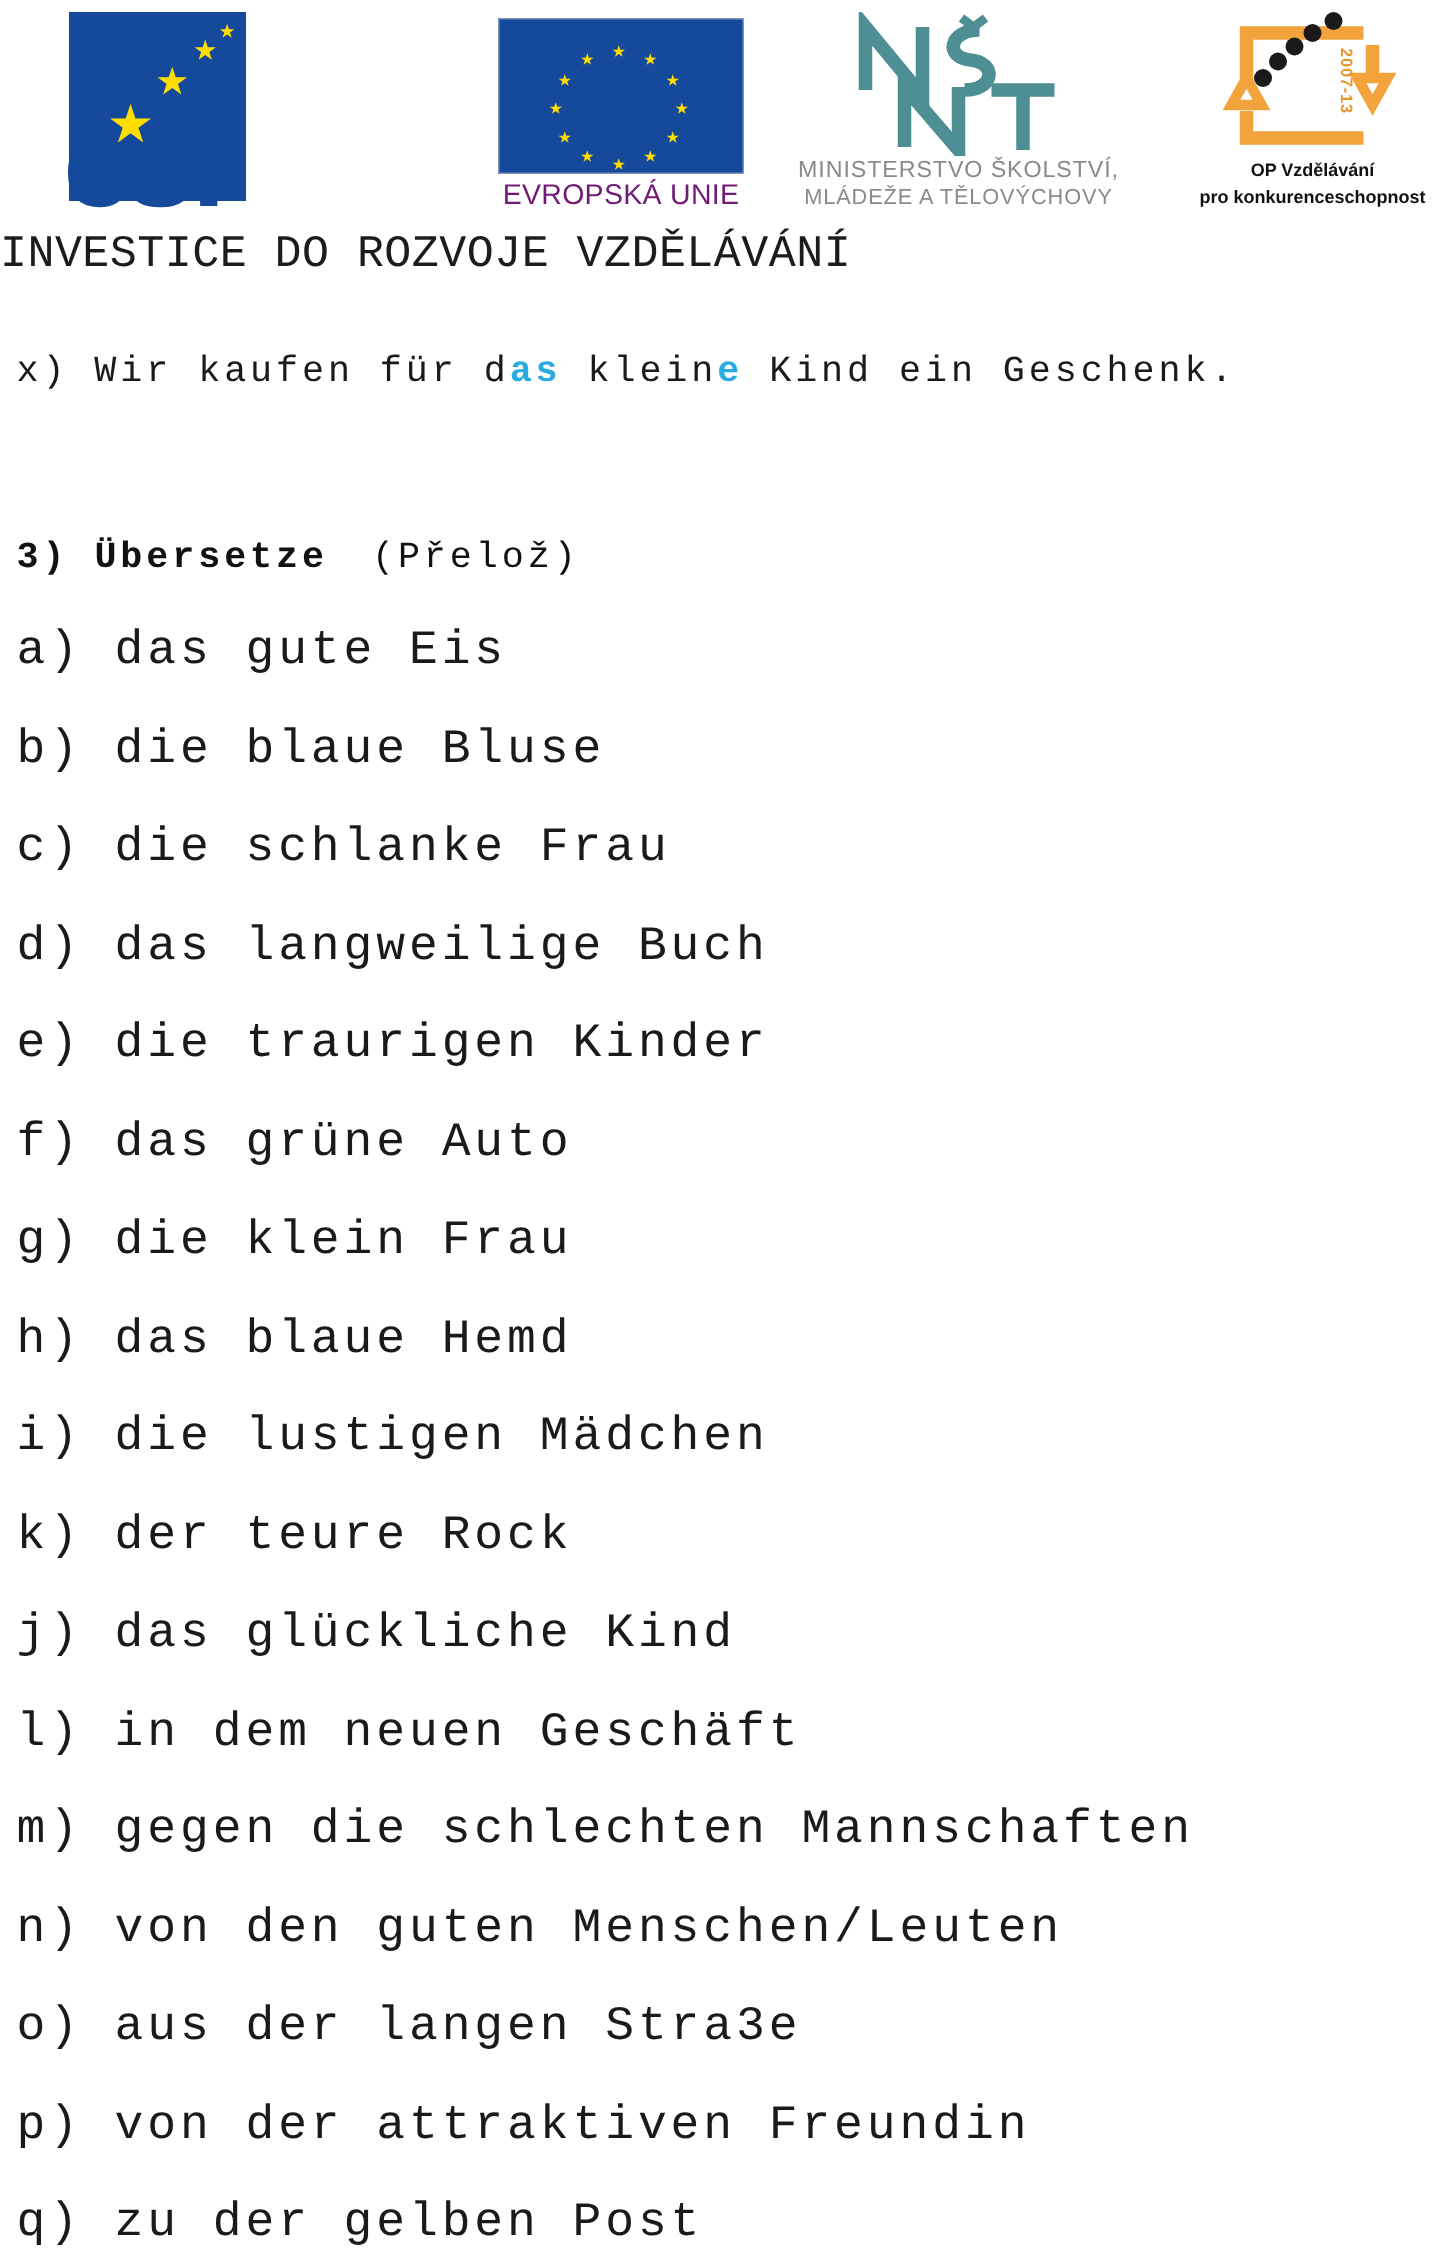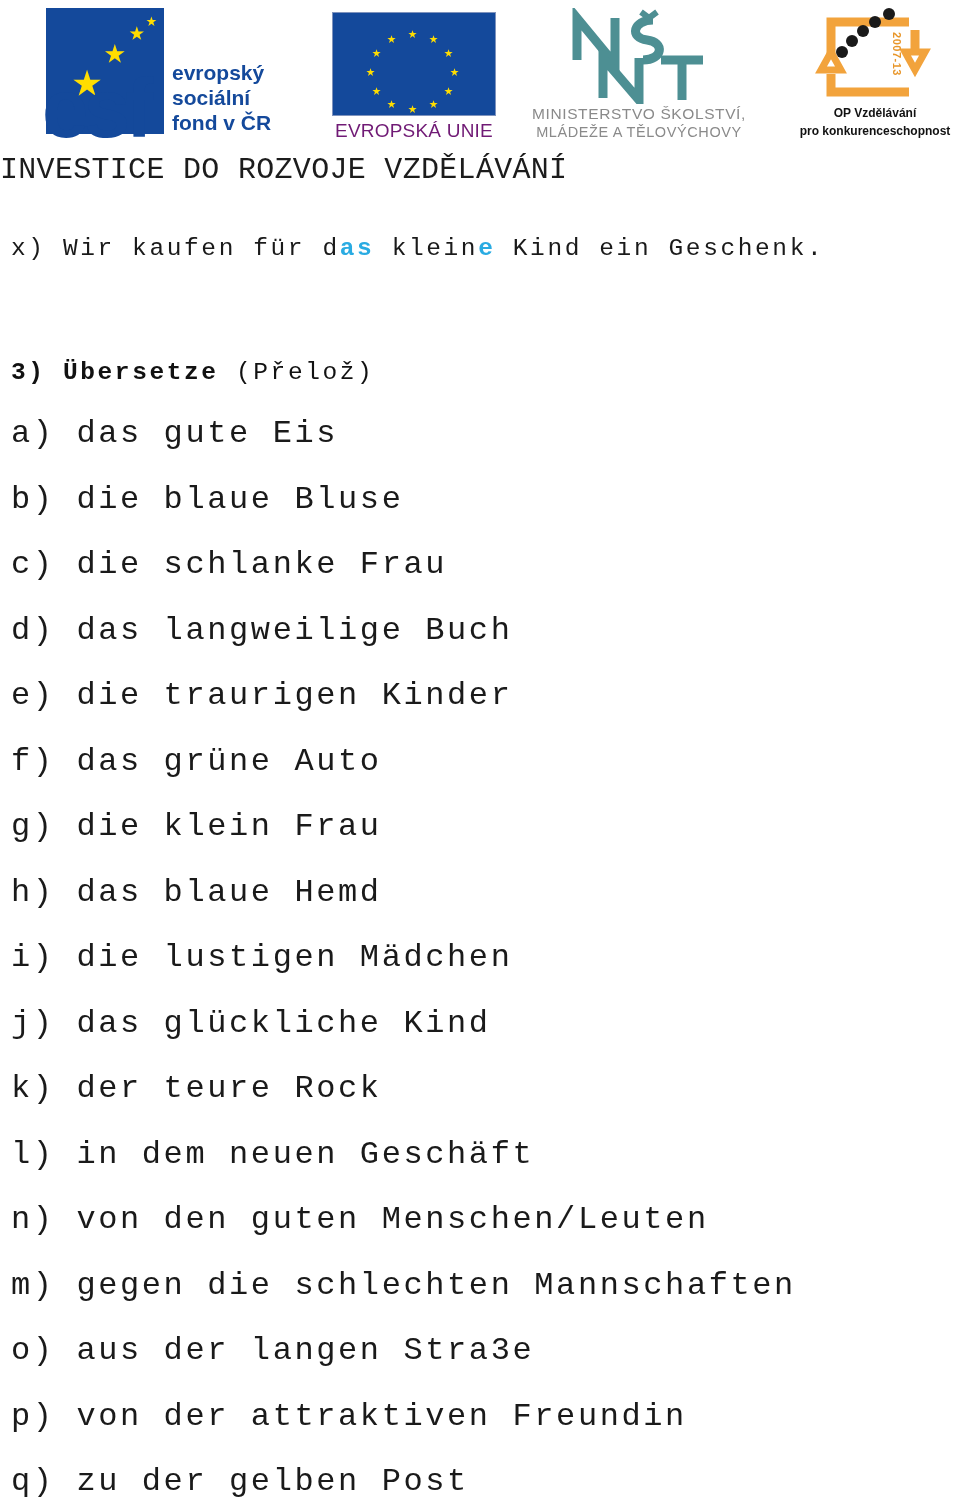--- a/index.html
+++ b/index.html
@@ -239,20 +239,21 @@
     letter-spacing: 2.6px;
     white-space: nowrap;
     color: #111111;
   }
   .task-heading .task-num,
   .task-heading .task-verb {
     font-weight: bold;
   }
   .task-heading .task-paren {
     font-weight: normal;
+    margin-left: 12px;
   }
 
   .answer-list {
     position: absolute;
     left: 11px;
     top: 214px;
     width: 930px;
     margin: 0;
     padding: 0;
     list-style: none;
@@ -273,25 +274,20 @@
   <div class="logo-row">
 
     <div class="esf-logo">
       <div class="esf-flagbox">
         <span class="esf-star esf-s1">★</span>
         <span class="esf-star esf-s2">★</span>
         <span class="esf-star esf-s3">★</span>
         <span class="esf-star esf-s4">★</span>
       </div>
       <div class="esf-letters">esf</div>
-      <div class="esf-caption">
-        <div>evropský</div>
-        <div>sociální</div>
-        <div>fond v ČR</div>
-      </div>
     </div>
 
     <div class="eu-logo">
       <div class="eu-flagbox">
         <span class="eu-star" style="left:75px;  top:14px;">★</span>
         <span class="eu-star" style="left:96px;  top:19px;">★</span>
         <span class="eu-star" style="left:111px; top:33px;">★</span>
         <span class="eu-star" style="left:117px; top:52px;">★</span>
         <span class="eu-star" style="left:111px; top:71px;">★</span>
         <span class="eu-star" style="left:96px;  top:84px;">★</span>
@@ -360,23 +356,23 @@
   <ul class="answer-list">
     <li>a) das gute Eis</li>
     <li>b) die blaue Bluse</li>
     <li>c) die schlanke Frau</li>
     <li>d) das langweilige Buch</li>
     <li>e) die traurigen Kinder</li>
     <li>f) das grüne Auto</li>
     <li>g) die klein Frau</li>
     <li>h) das blaue Hemd</li>
     <li>i) die lustigen Mädchen</li>
+    <li>k) der teure Rock</li>
     <li>j) das glückliche Kind</li>
-    <li>k) der teure Rock</li>
     <li>l) in dem neuen Geschäft</li>
+    <li>m) gegen die schlechten Mannschaften</li>
     <li>n) von den guten Menschen/Leuten</li>
-    <li>m) gegen die schlechten Mannschaften</li>
     <li>o) aus der langen Stra3e</li>
     <li>p) von der attraktiven Freundin</li>
     <li>q) zu der gelben Post</li>
   </ul>
 
 </div>
 
 </body></html>

